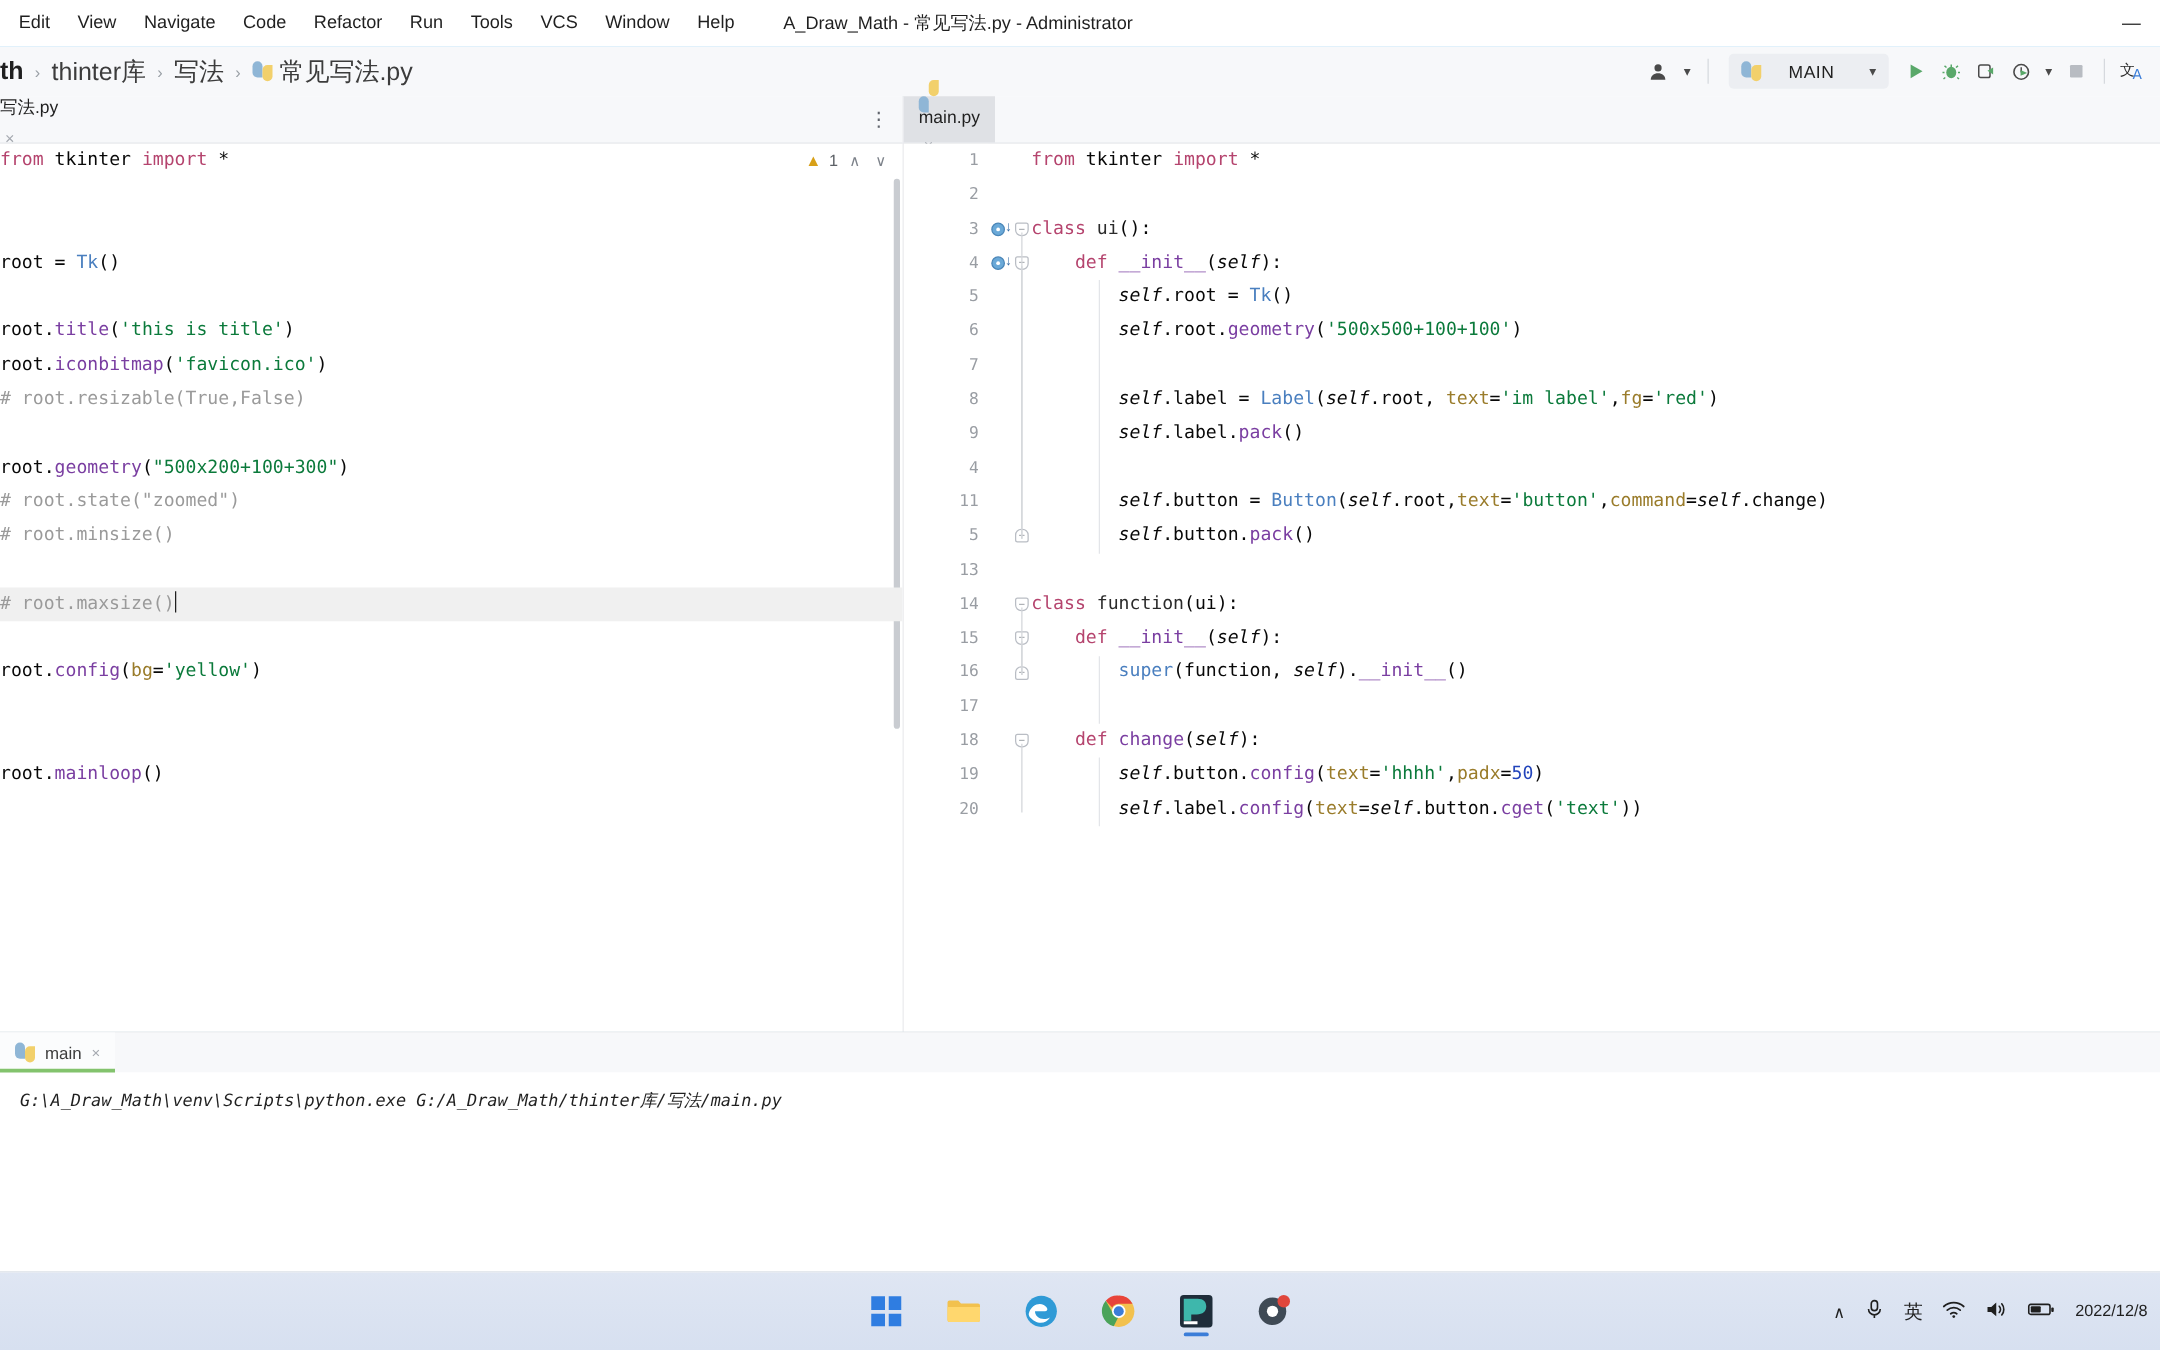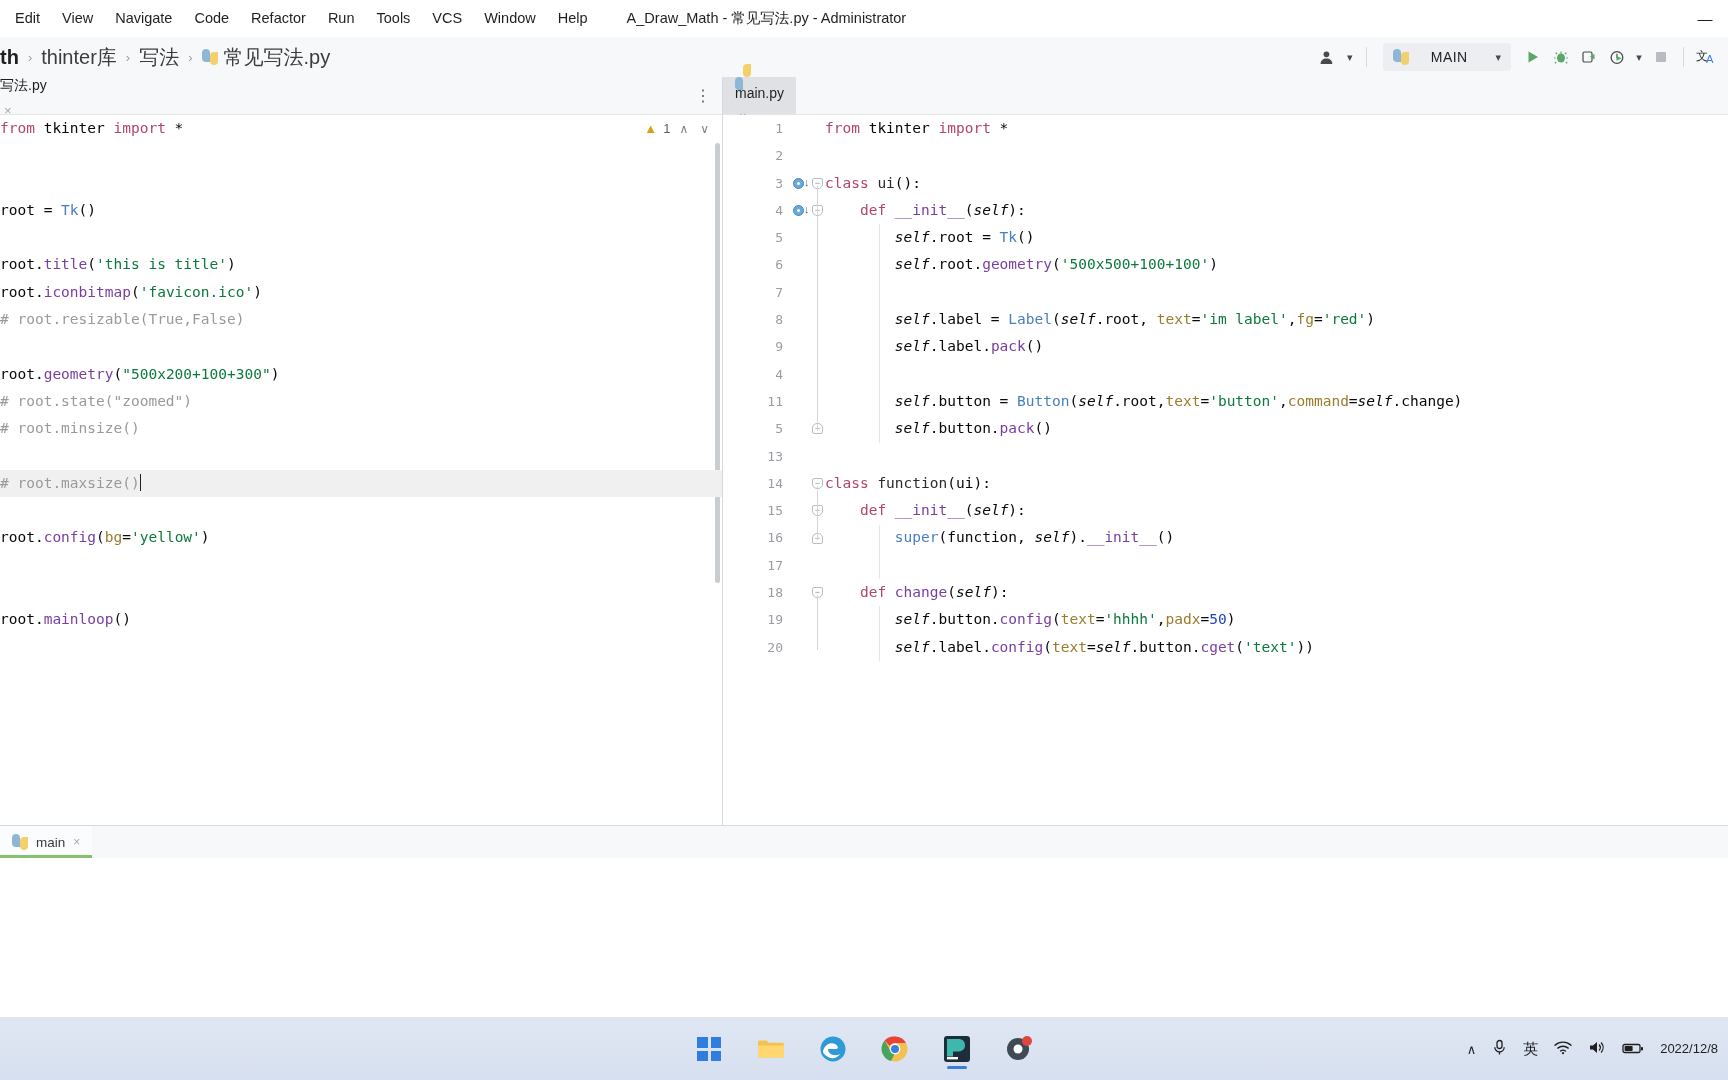--- a/index.html
+++ b/index.html
@@ -353,20 +353,21 @@
       <div class="runtab active">
         <span class="pylogo">
             <i class="a"></i>
             <i class="b"></i>
           </span>
         <span>main</span>
         <span class="x">×</span>
       </div>
     </div>
     <div class="console">
+      <div>G:\A_Draw_Math\venv\Scripts\python.exe G:/A_Draw_Math/thinter库/写法/main.py</div>
       <div></div>
     </div>
   </div>
 
   <div class="twbar">
     <div class="twitem" style="padding-left:0;">
       <svg width="13" height="13" viewBox="0 0 14 14">
           <circle cx="3.5" cy="3" r="1.8" fill="none" stroke="#5c6066" stroke-width="1.2"></circle>
           <circle cx="3.5" cy="11" r="1.8" fill="none" stroke="#5c6066" stroke-width="1.2"></circle>
           <circle cx="10.5" cy="3" r="1.8" fill="none" stroke="#5c6066" stroke-width="1.2"></circle>

